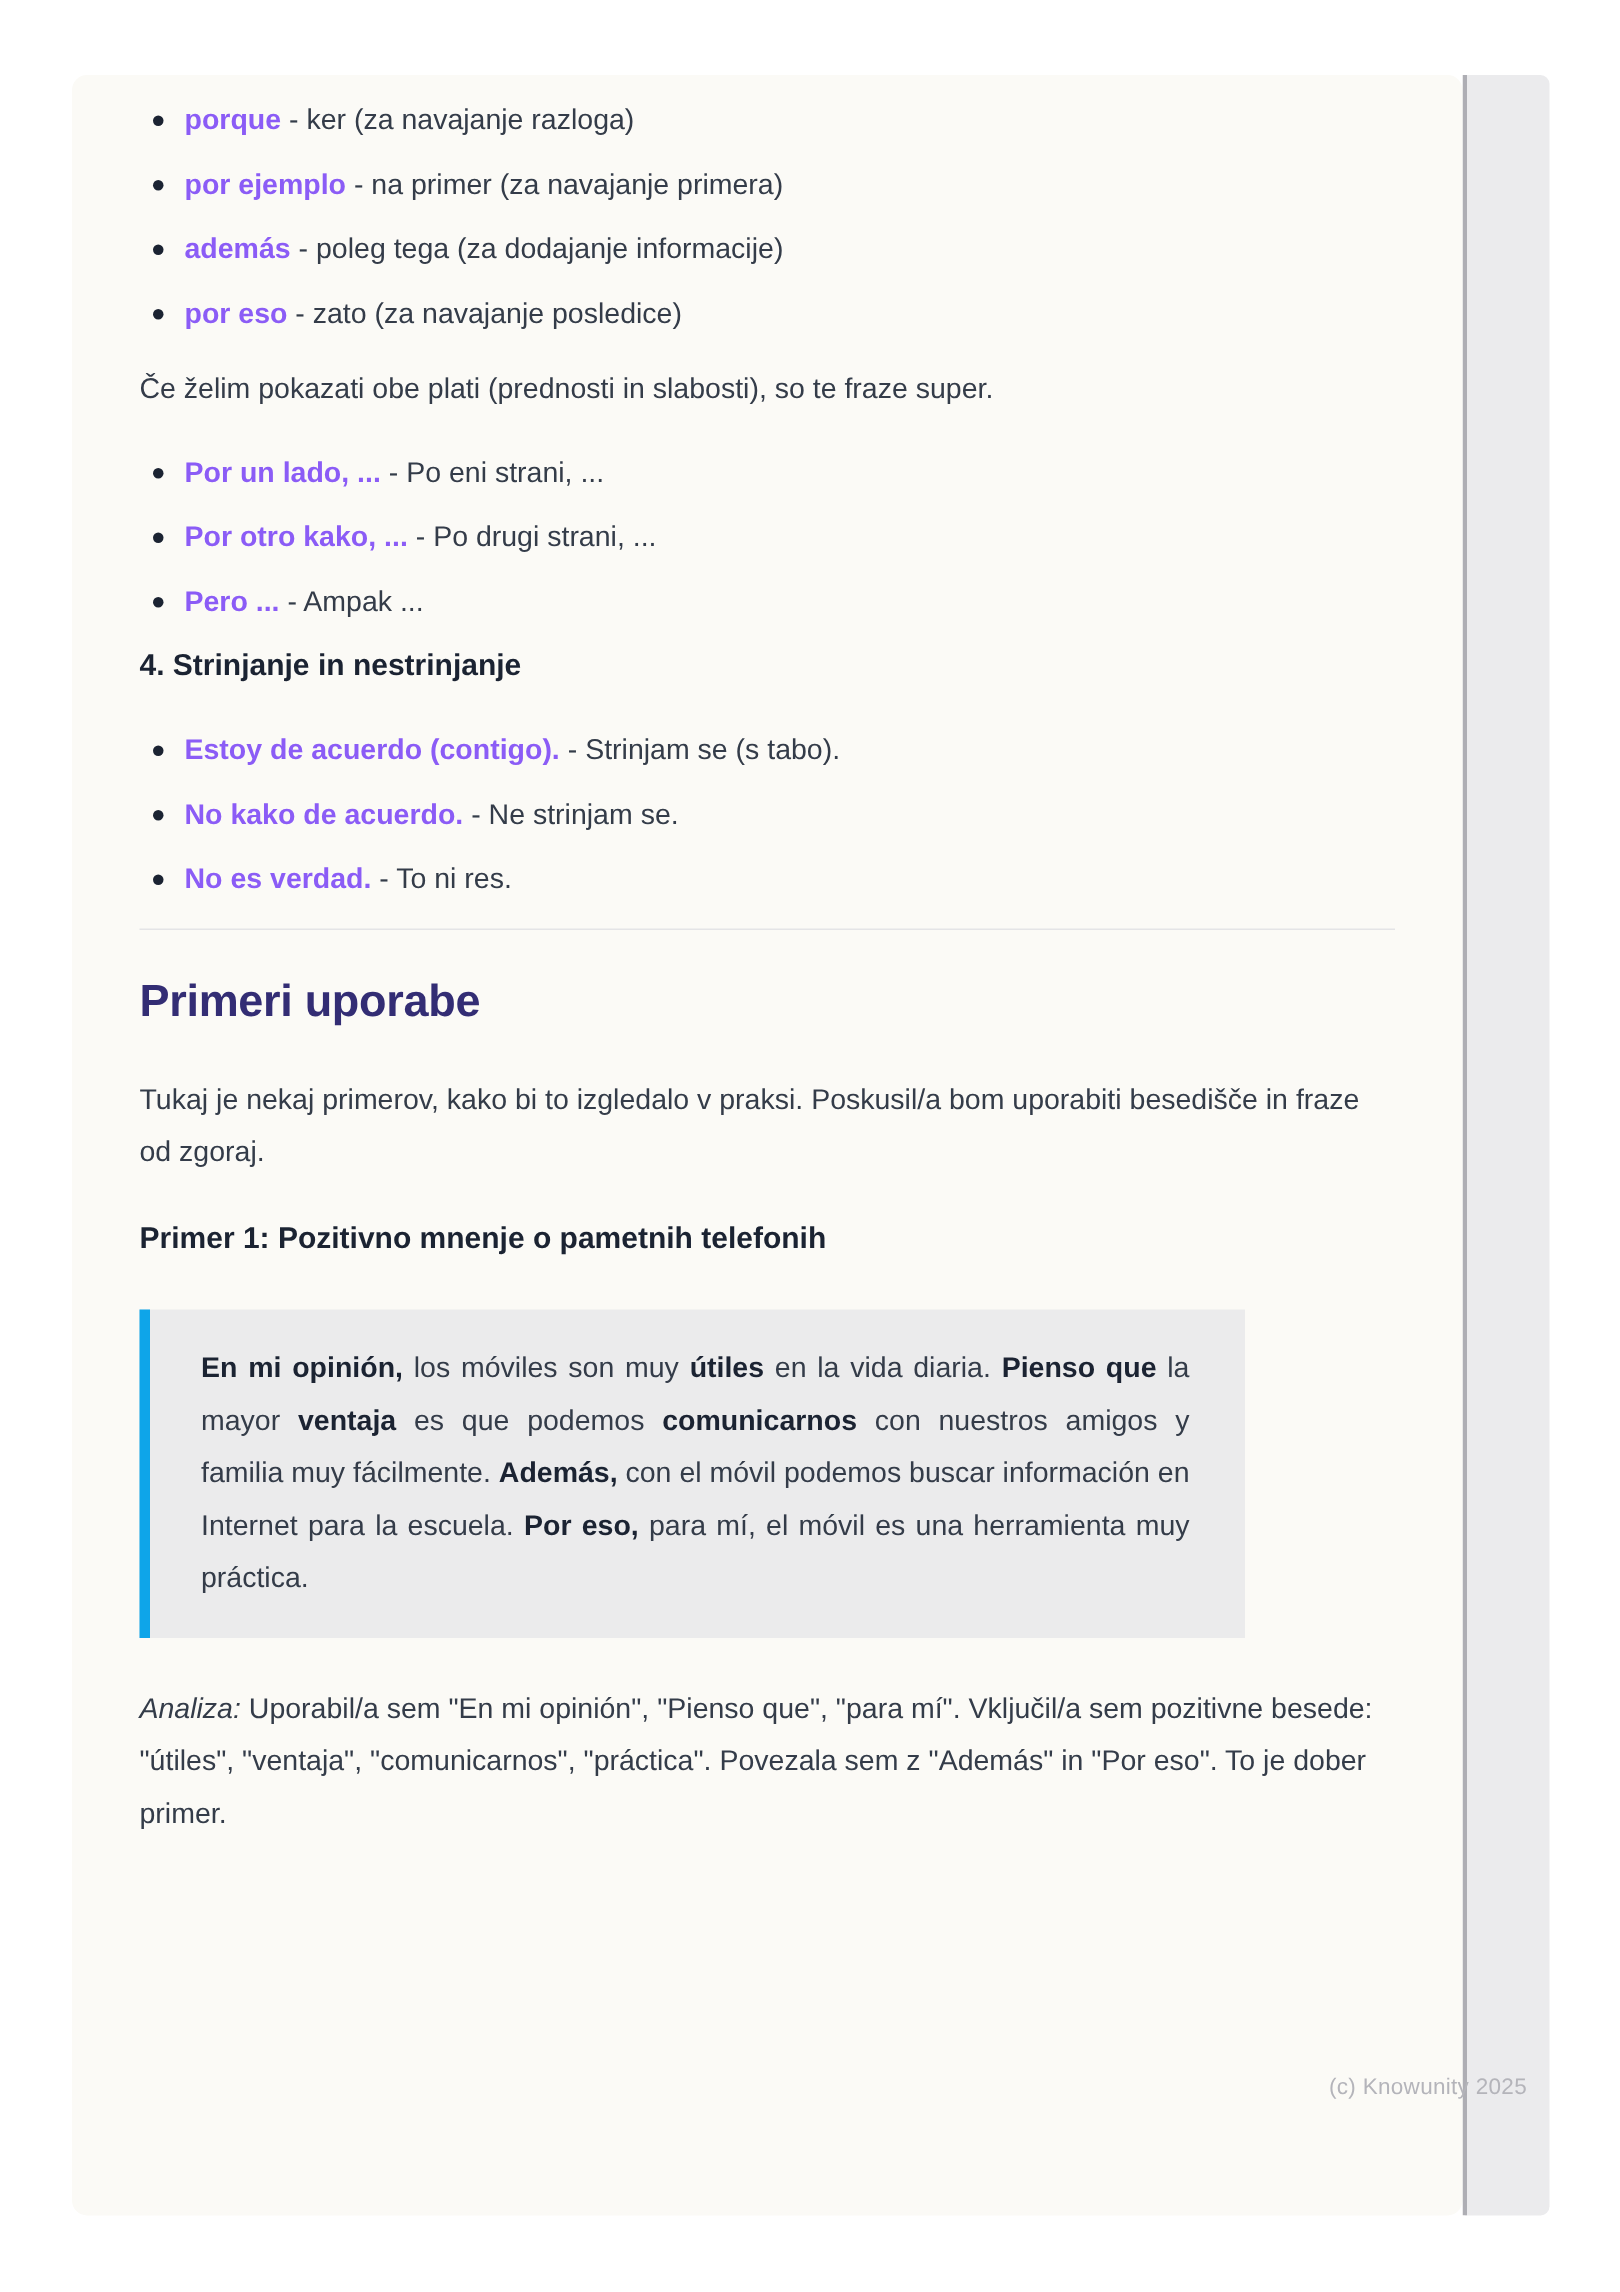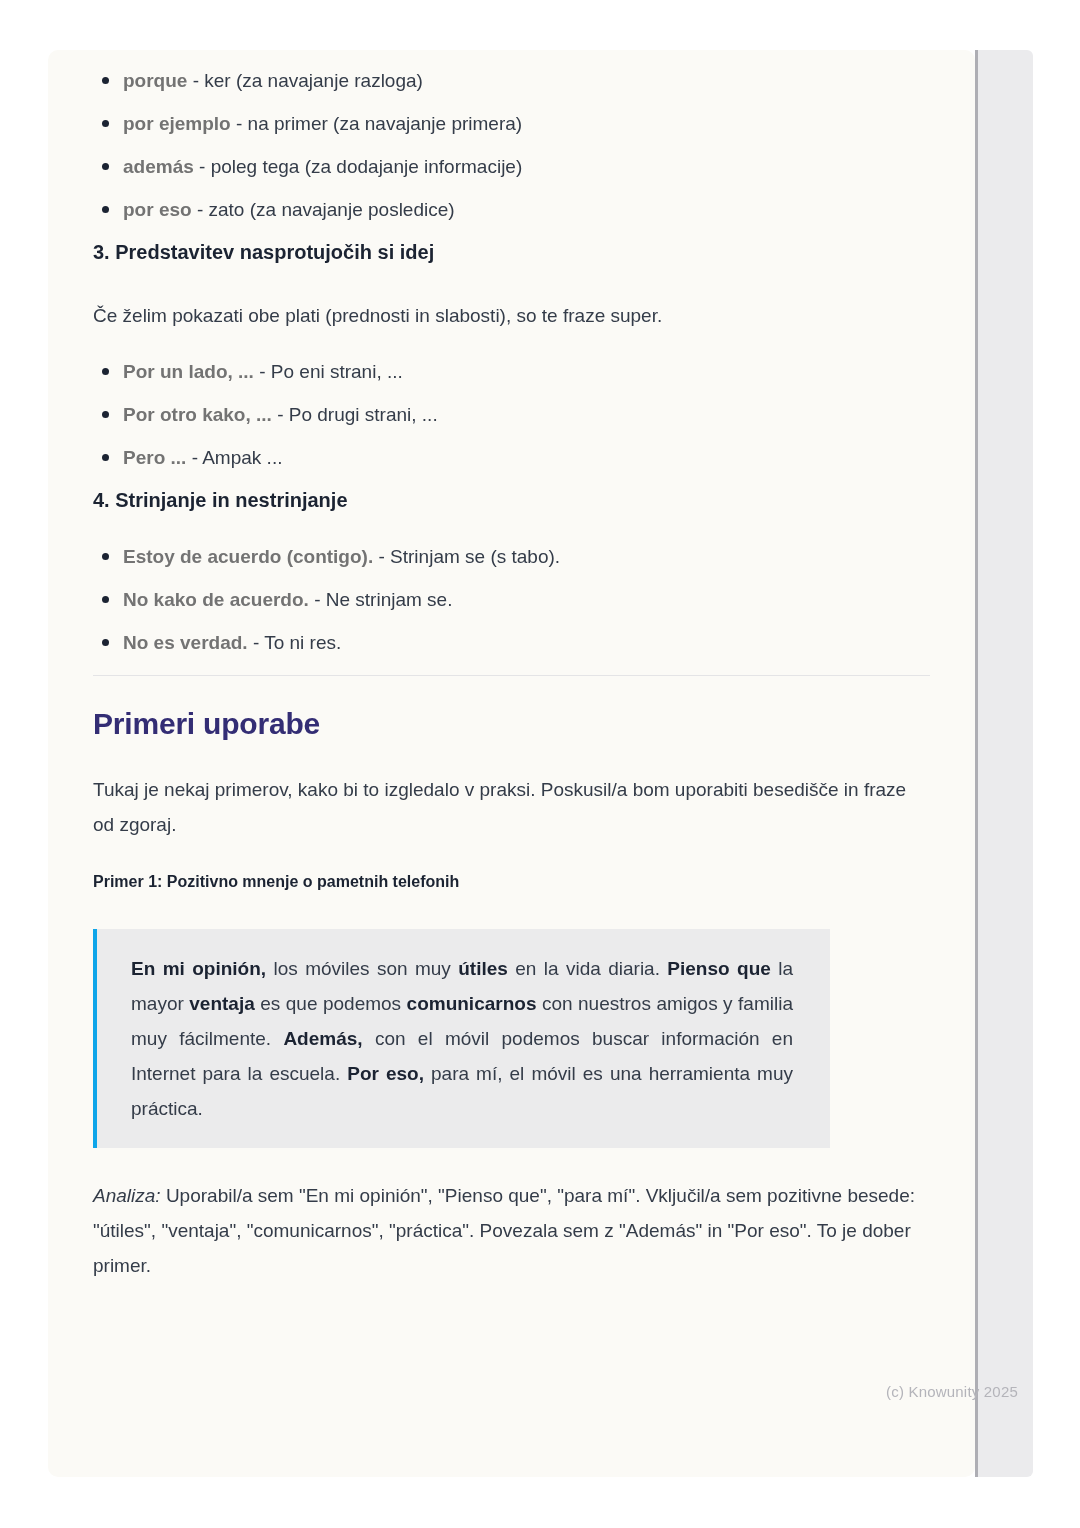--- a/index.html
+++ b/index.html
@@ -22,42 +22,42 @@
   }
   ul.vocab{list-style:none;margin:0;padding:0;}
   ul.vocab li{
     position:relative;padding-left:30px;margin:0 0 22px 0;
     font-size:19px;line-height:21px;color:#343c49;
   }
   ul.vocab li::before{
     content:"";position:absolute;left:9px;top:7px;width:7px;height:7px;
     border-radius:50%;background:#1b2332;
   }
-  ul.vocab .term{font-weight:700;color:#737373;margin-top:32px;}
+  ul.vocab .term{font-weight:700;color:#8b5cf6;margin-top:32px;}
   h3.sec{
     font-size:20px;line-height:21px;font-weight:700;color:#1b2332;
     margin:14px 0 35px 0;
   }
   h3.sec.tight{margin-top:8px;}
   p.body{
     font-size:19px;line-height:35px;color:#343c49;margin:0 0 28px 0;
   }
   hr.divider{
     border:none;border-top:1px solid #e4e4e6;margin:9px 0 30px 0;
   }
   h1.big{
     font-size:30px;line-height:36px;font-weight:700;color:#332d74;
     margin:0 0 30px 0;letter-spacing:-0.2px;
   }
   h4.example{
-    font-size:16px;line-height:24px;font-weight:700;color:#1b2332;
+    font-size:20px;line-height:24px;font-weight:700;color:#1b2332;
     margin:22px 0 35px 0;
   }
   .quote{
-    background:#ebebec;border-left:4px solid #0ea5e9;
+    background:#ebebec;border-left:7px solid #0ea5e9;
     margin:0 100px 30px 0;padding:22px 37px 22px 34px;box-sizing:border-box;
   }
   .quote p{
     margin:0;font-size:19px;line-height:35px;color:#343c49;text-align:justify;
   }
   .quote .b{font-weight:700;color:#1b2332;}
   p.analysis{
     font-size:19px;line-height:35px;color:#343c49;margin:0;
   }
   p.analysis .lbl{font-style:italic;}
@@ -91,21 +91,20 @@
         <span class="desc">- poleg tega (za dodajanje informacije)</span>
       </li>
 
       <li>
         <span class="term">por eso</span>
         <span> </span>
         <span class="desc">- zato (za navajanje posledice)</span>
       </li>
     </ul>
 
-  <h3 class="sec">3. Predstavitev nasprotujočih si idej</h3>
   <p class="body">Če želim pokazati obe plati (prednosti in slabosti), so te fraze super.</p>
 
   <ul class="vocab">
 
       <li>
         <span class="term">Por un lado, ...</span>
         <span> </span>
         <span class="desc">- Po eni strani, ...</span>
       </li>
 

